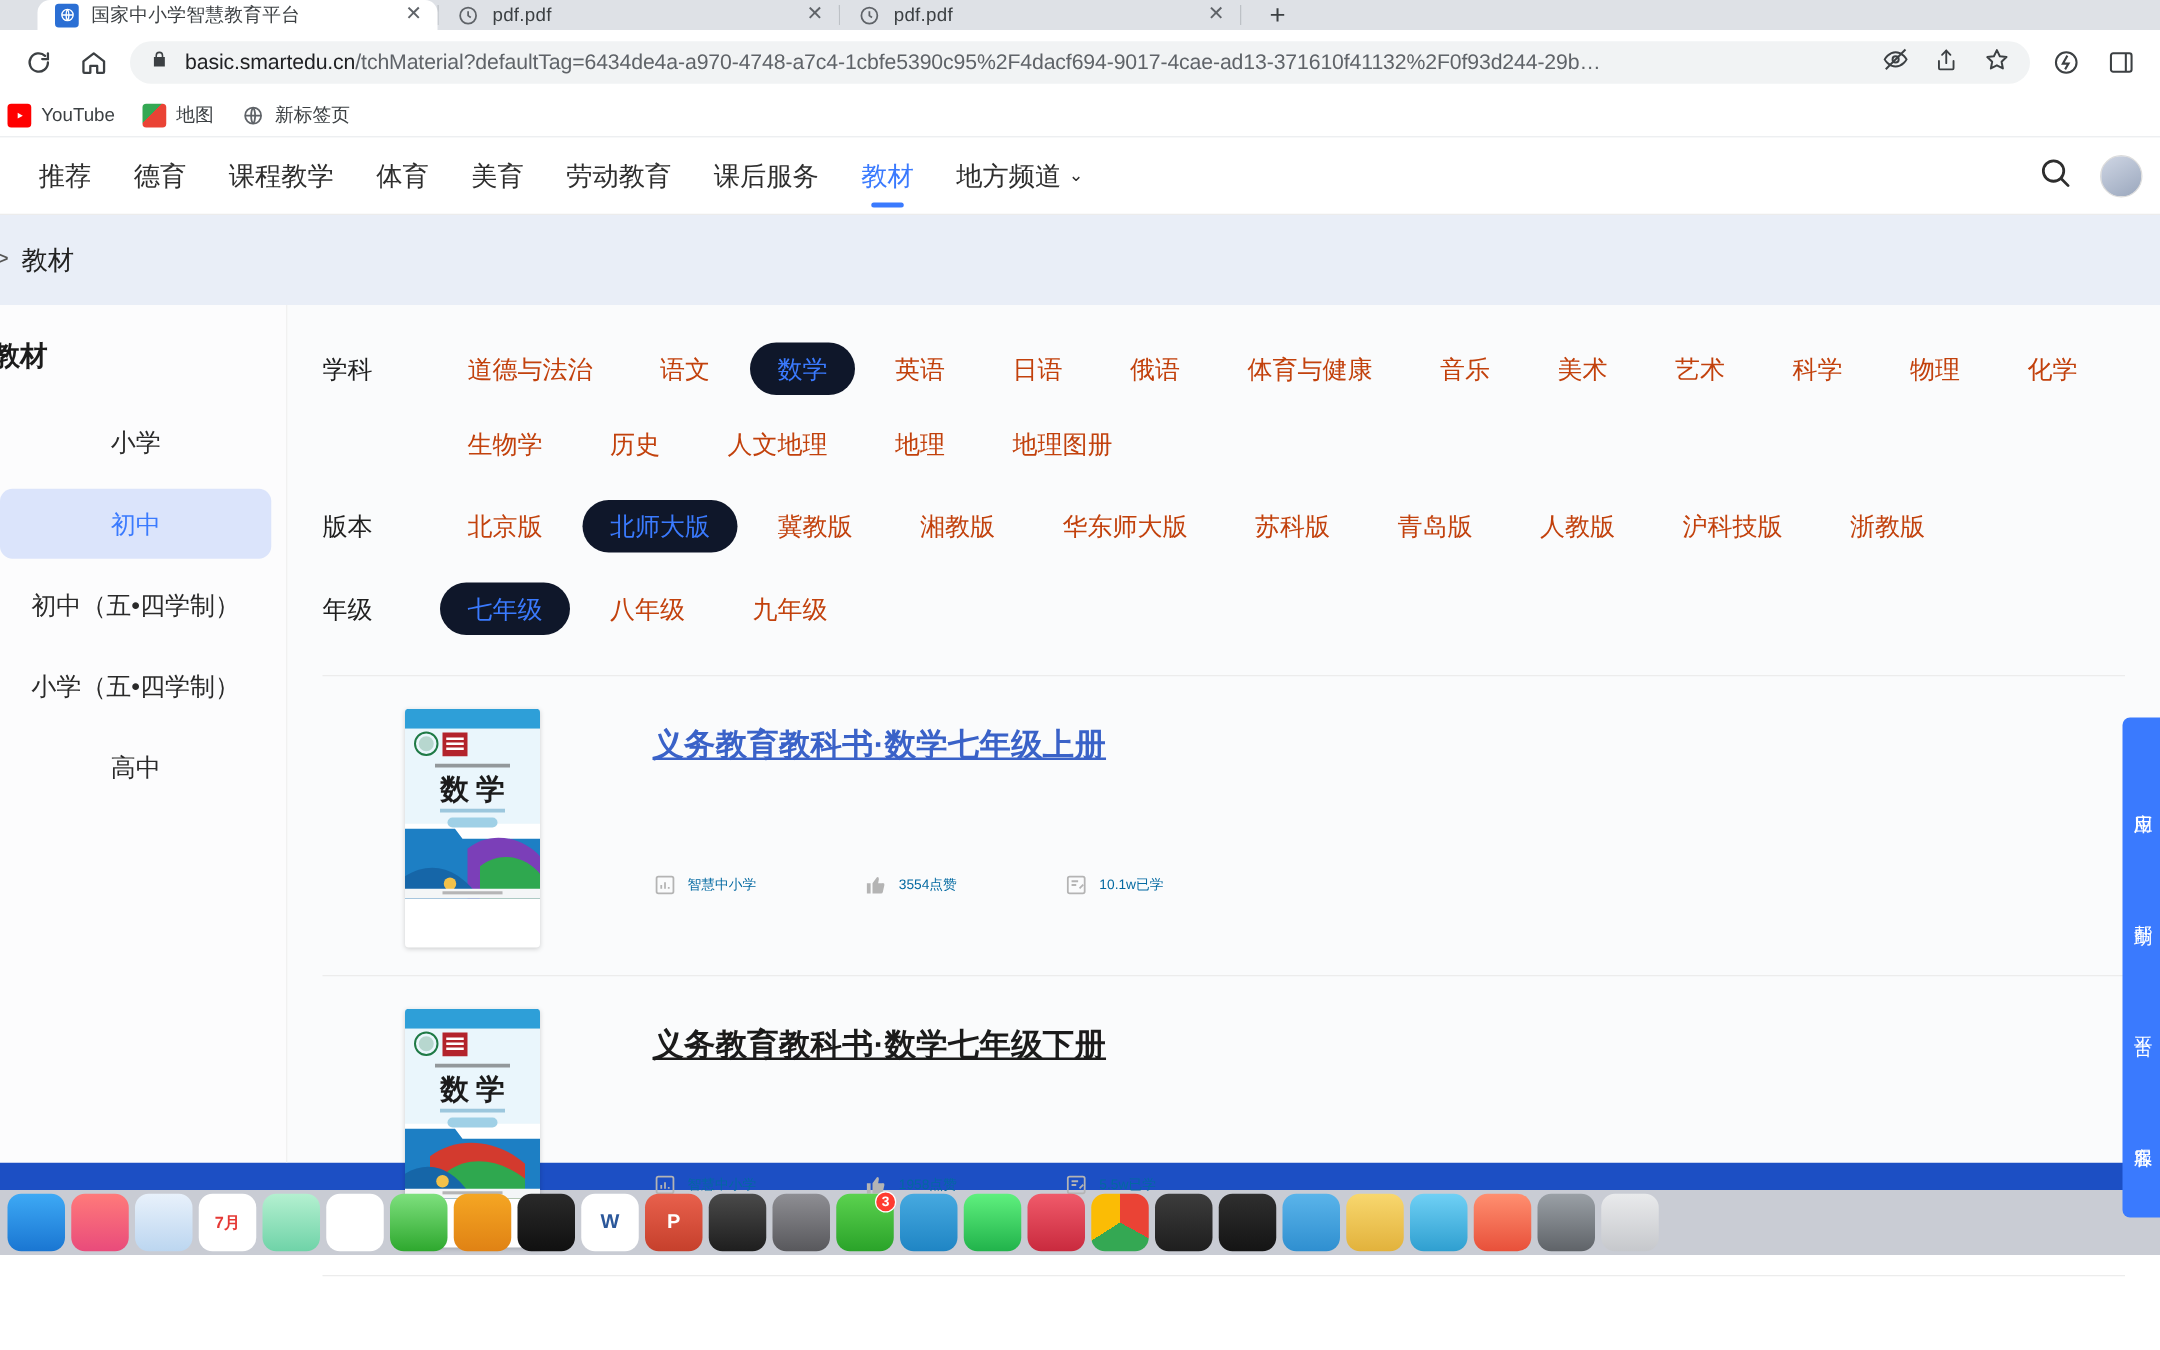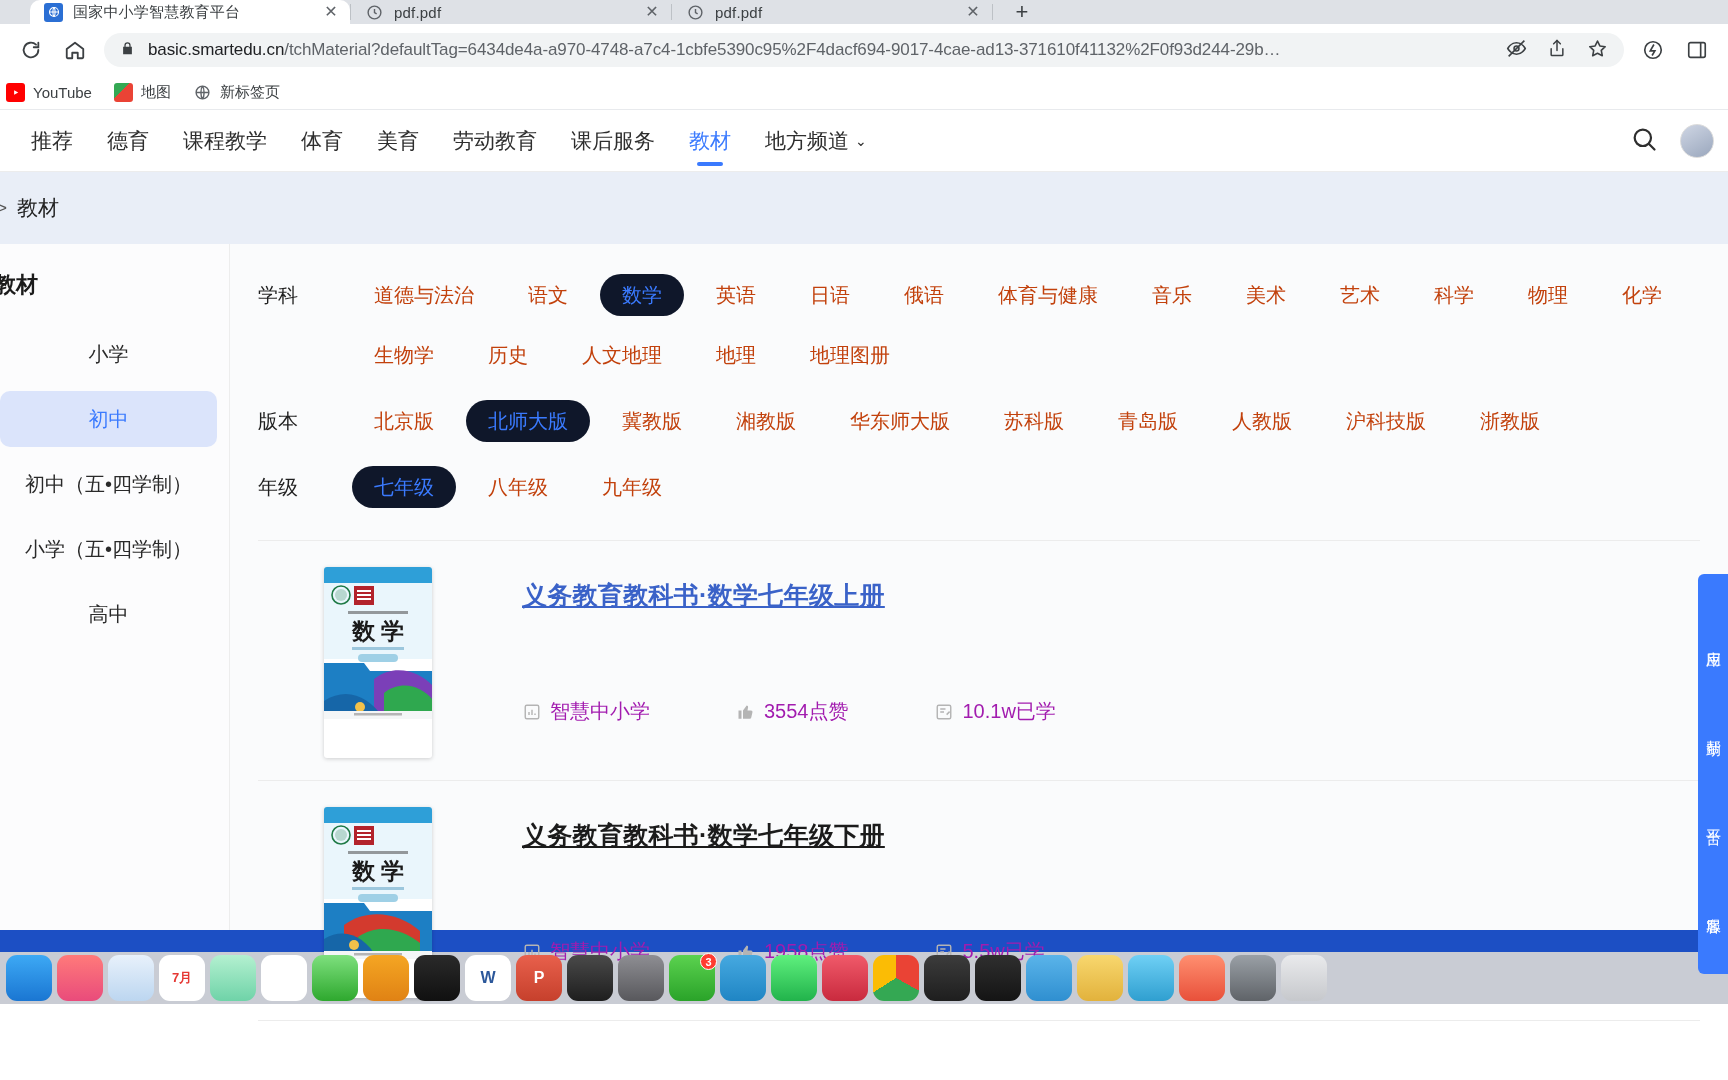--- a/index.html
+++ b/index.html
@@ -211,21 +211,21 @@
     font-size: 25px; font-weight: 700;
     color: #1b1b1b;
     letter-spacing: .3px;
     margin-bottom: 86px;
     text-decoration: underline;
   }
   .book-title.link { color: #3a62c8; }
   .book-meta { display: flex; align-items: center; gap: 0; }
   .meta-item {
     display: flex; align-items: center; gap: 9px;
-    font-size: 20px; color: #a21caf;
+    font-size: 11px; color: #0369a1;
     margin-right: 86px;
     white-space: nowrap;
   }
   .meta-ico { width: 19px; height: 19px; flex-shrink: 0; display:flex; align-items:center; justify-content:center; }
 
   
   .side-panel {
     position: absolute;
     right: 0; top: 330px;
     width: 30px; height: 400px;

